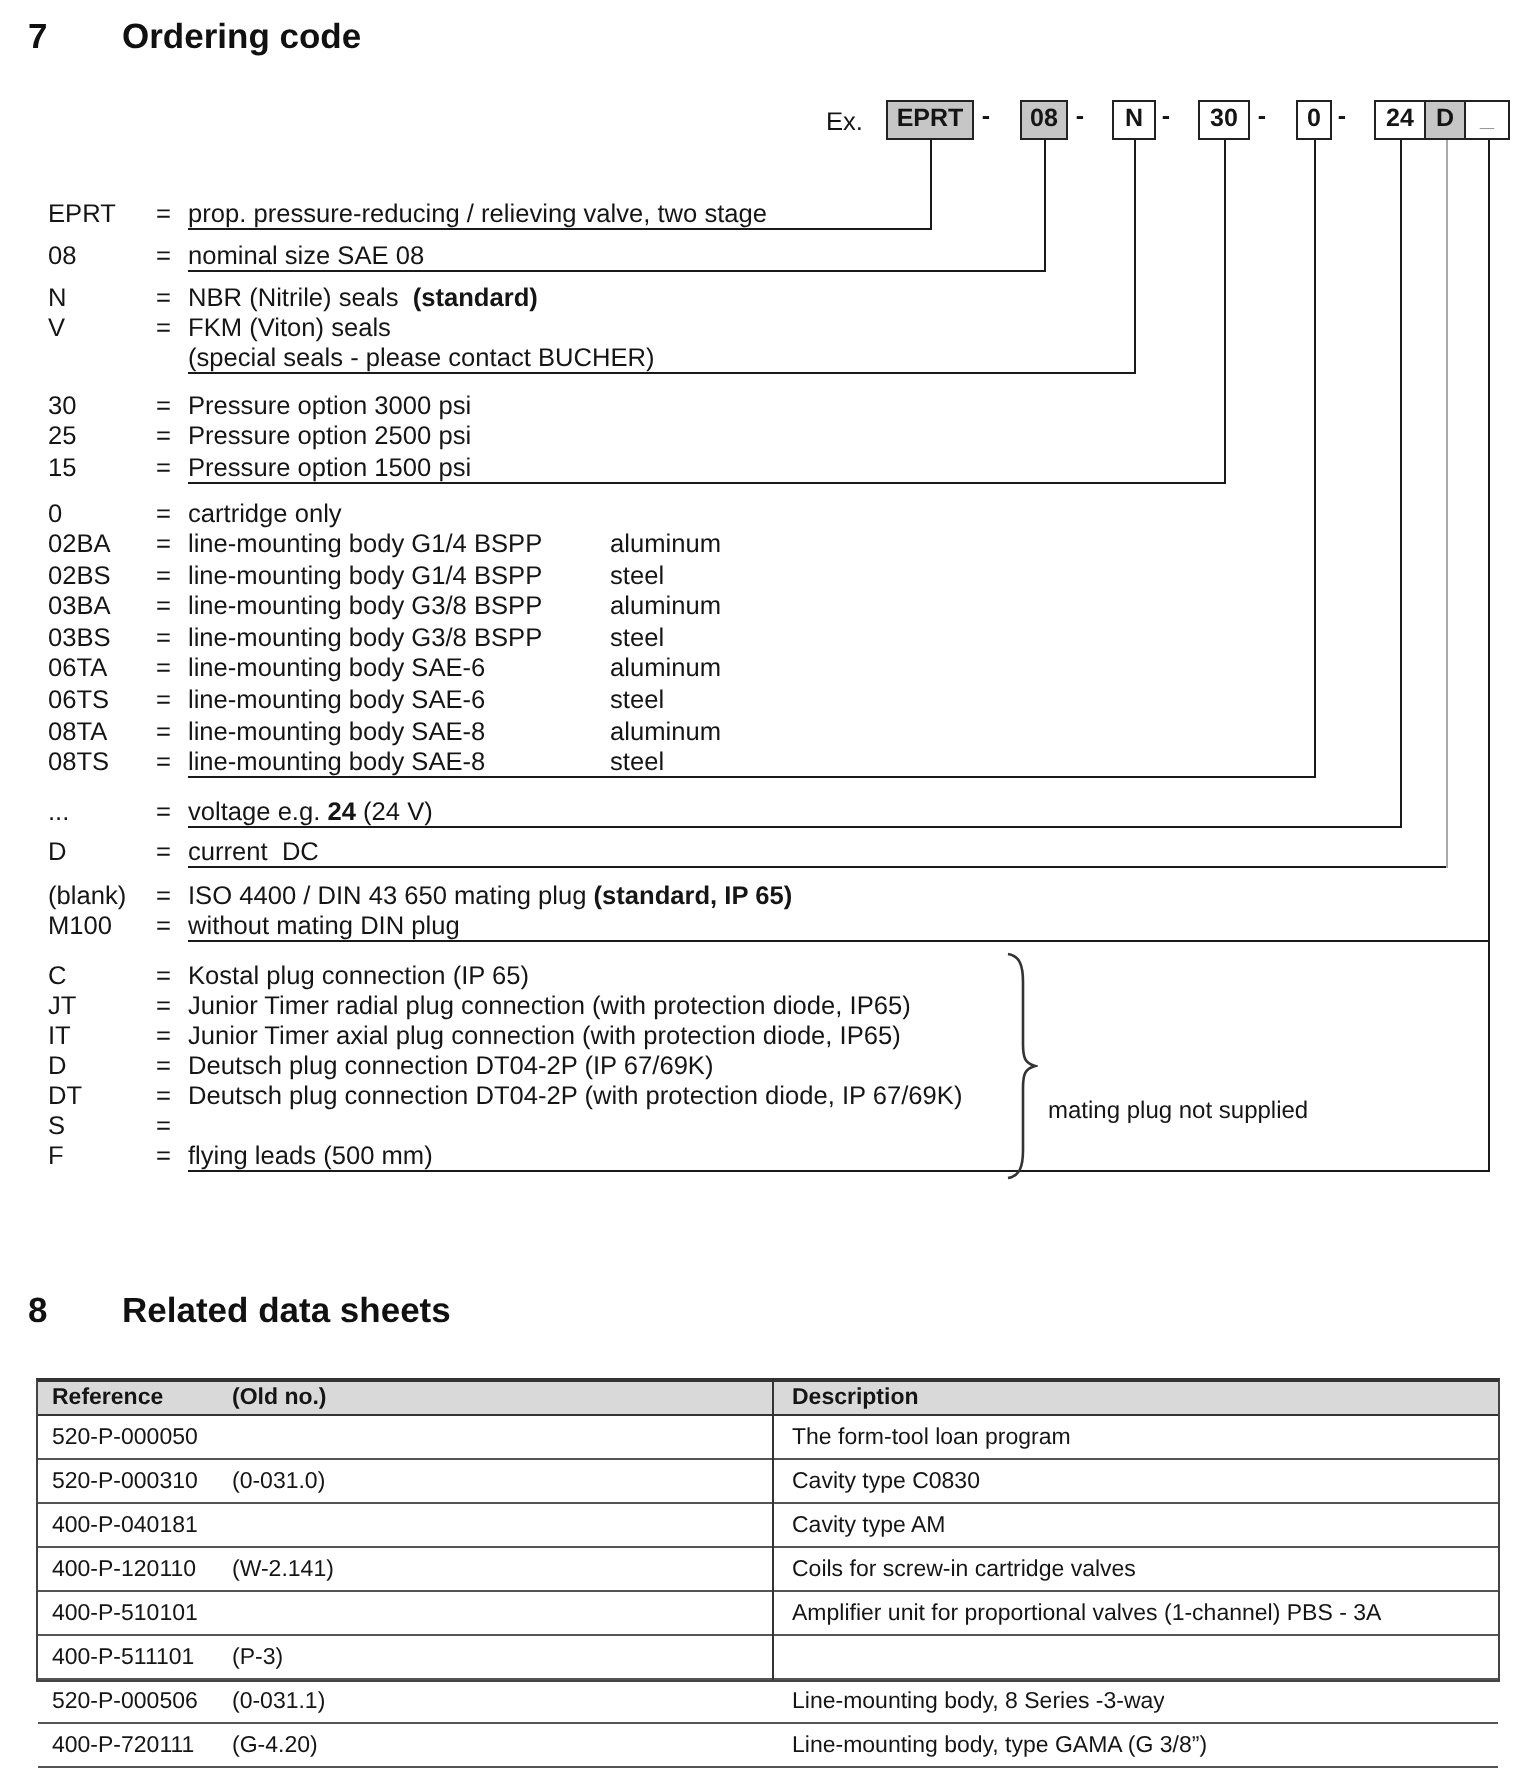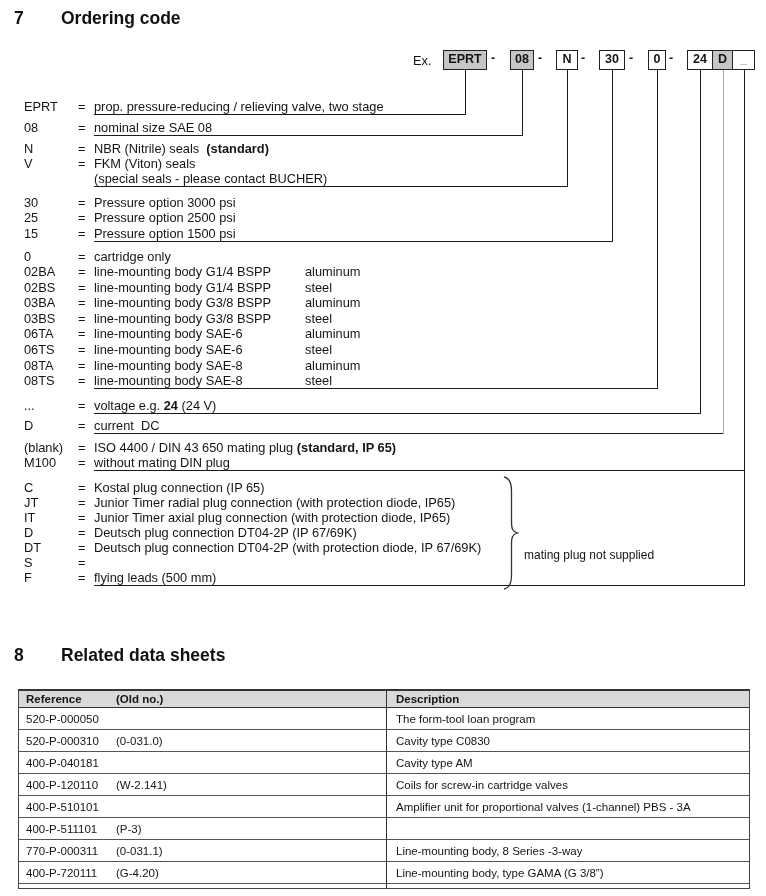--- a/index.html
+++ b/index.html
@@ -24,21 +24,21 @@
   .v-line.gray{background:#a9a9a9;}
   .h-line{position:absolute;height:1.3px;background:#1a1a1a;}
   .order-row{position:absolute;left:0;width:766px;height:15px;font-size:12.8px;line-height:15px;white-space:pre;}
   .order-row .code{position:absolute;left:24px;top:0;}
   .order-row .eq{position:absolute;left:78px;top:0;}
   .order-row .desc{position:absolute;left:94px;top:0;}
   .order-row .material{position:absolute;left:305px;top:0;}
   #brace{position:absolute;left:503px;top:476px;}
   #brace-note{position:absolute;left:524px;top:524px;font-size:12px;white-space:nowrap;margin-top:24px;}
   #datasheet-table{
-    position:absolute;left:18px;top:689px;width:732px;height:200px;
+    position:absolute;left:18px;top:689px;width:732px;height:152px;
     box-sizing:border-box;border:1px solid #444;border-top:2px solid #333;
     font-size:11.5px;background:#fff;
   }
   #table-header{
     position:absolute;left:0;top:0;width:100%;height:17px;background:#d9d9d9;
     border-bottom:1px solid #333;box-sizing:border-box;font-weight:bold;
   }
   .th,.td{position:absolute;white-space:nowrap;overflow:hidden;}
   .th{top:2px;}
   .c-ref{left:7px;}
@@ -332,21 +332,21 @@
     <span class="td c-old"></span>
     <span class="td c-desc">Amplifier unit for proportional valves (1-channel) PBS - 3A</span>
   </div>
 
   <div class="t-row" style="top: 127px;">
     <span class="td c-ref">400-P-511101</span>
     <span class="td c-old">(P-3)</span>
   </div>
 
   <div class="t-row" style="top: 149px;">
-    <span class="td c-ref">770-P-000311</span>
+    <span class="td c-ref">520-P-000506</span>
     <span class="td c-old">(0-031.1)</span>
     <span class="td c-desc">Line-mounting body,  8 Series -3-way</span>
   </div>
 
   <div class="t-row" style="top: 171px;">
     <span class="td c-ref">400-P-720111</span>
     <span class="td c-old">(G-4.20)</span>
     <span class="td c-desc">Line-mounting body, type GAMA  (G 3/8”)</span>
   </div>
 </div>

